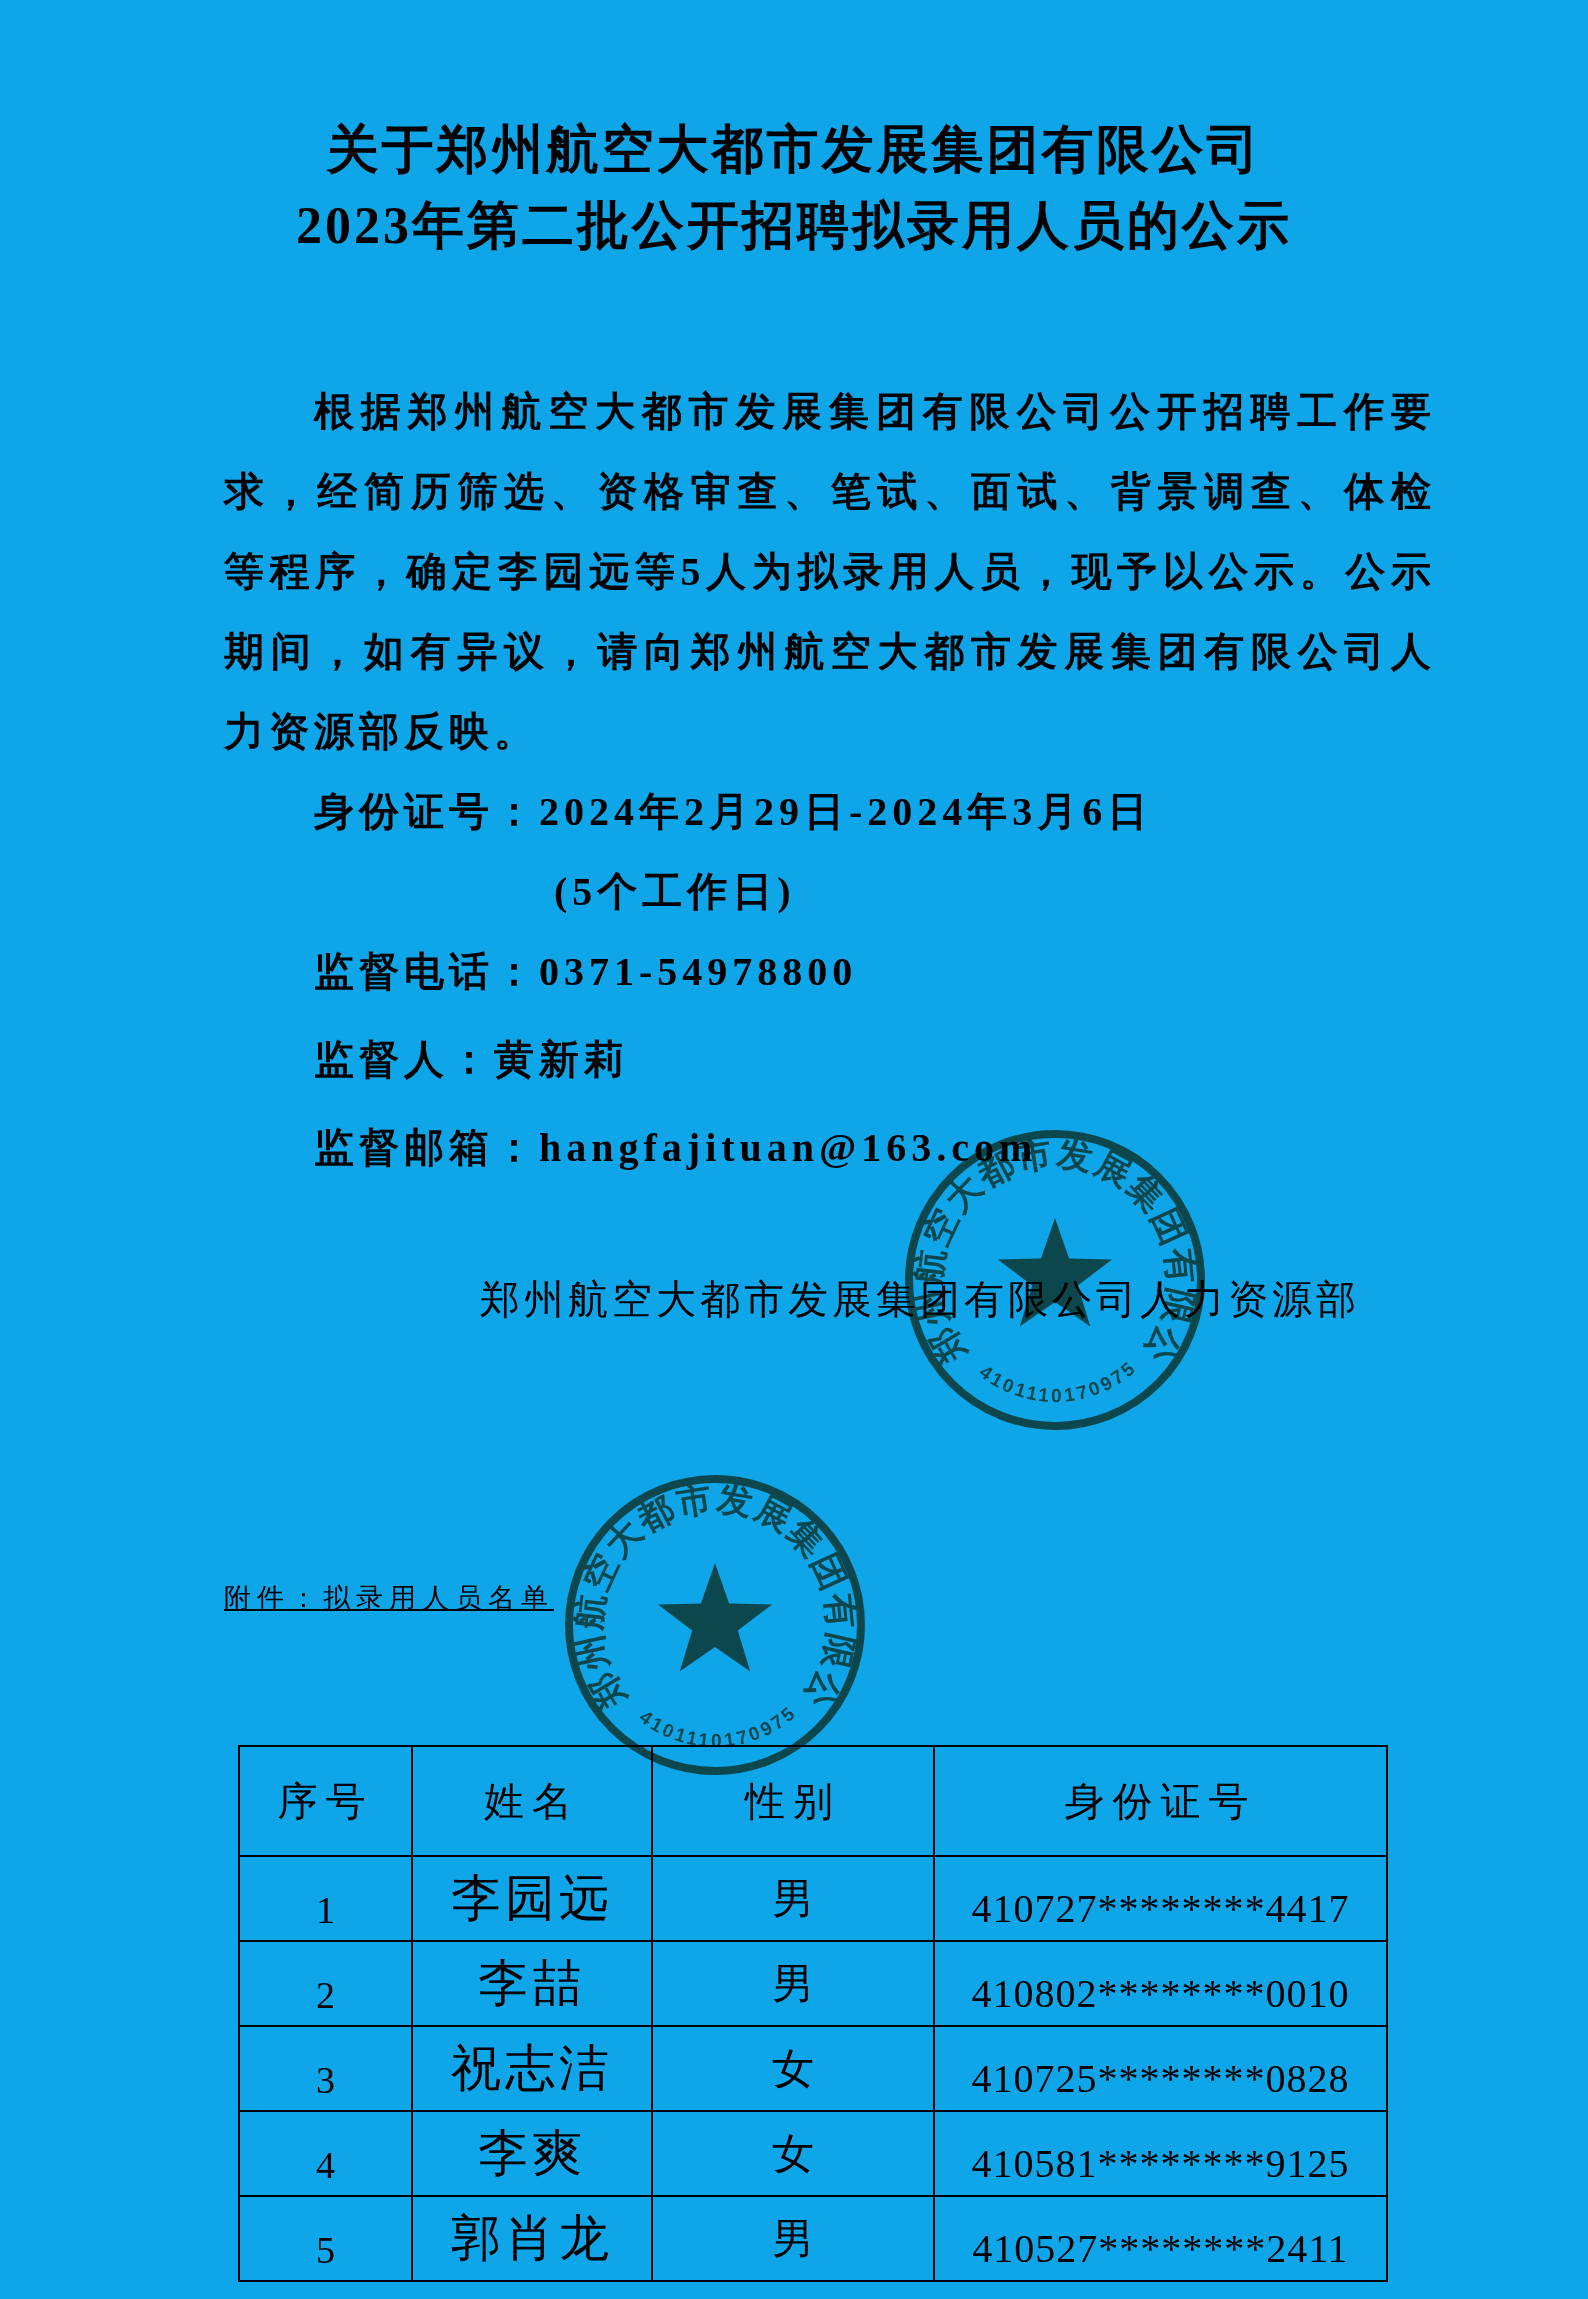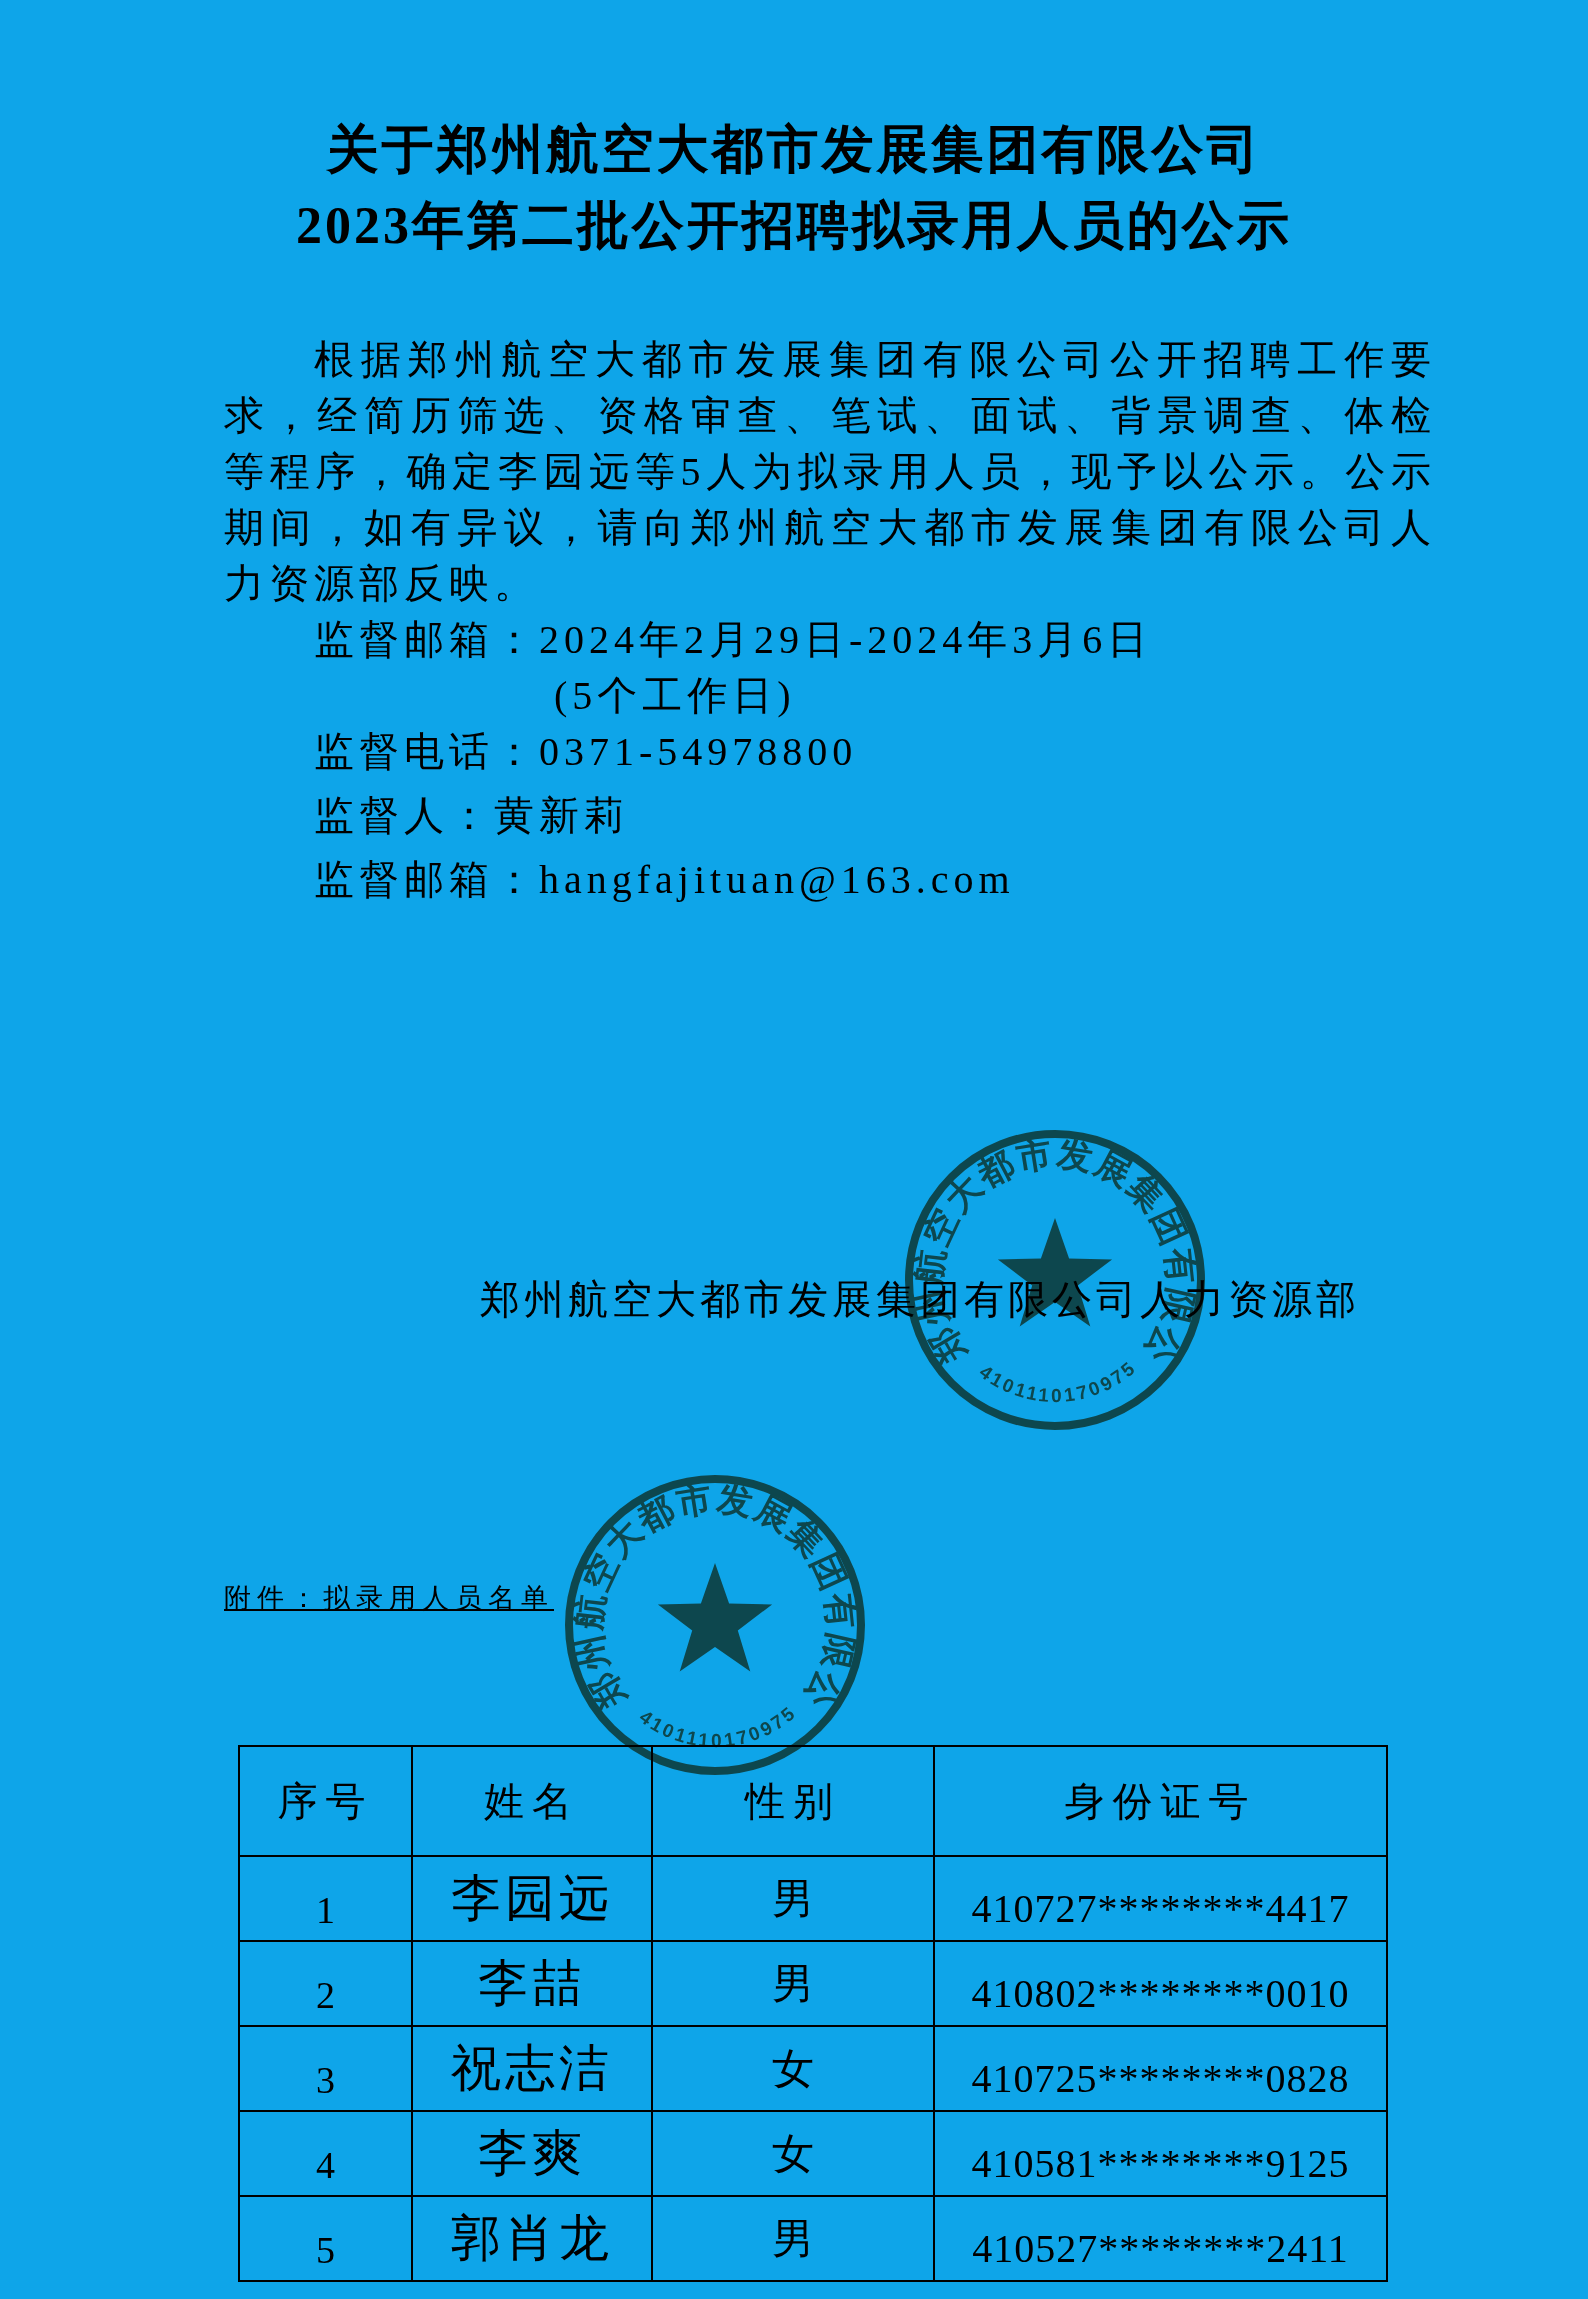--- a/index.html
+++ b/index.html
@@ -13,23 +13,24 @@
     overflow:hidden;
   }
   .title-block {
     position:absolute; top:112px; left:0; right:0;
     text-align:center;
     font-size:52px; font-weight:bold;
     letter-spacing:3px;
     line-height:76px;
   }
   .body-block {
-    position:absolute; top:332px; left:224px; width:1212px;
-    font-size:40px; line-height:56px; letter-spacing:5px;
+    position:absolute; top:372px; left:224px; width:1212px;
+    font-size:40px; line-height:80px; letter-spacing:5px;
     text-align:justify;
+    font-weight:bold;
   }
   .body-block p { margin:0; text-indent:90px; }
   .info-line { text-indent:90px; white-space:nowrap; }
   .working-days { text-indent:330px; white-space:nowrap; }
   .gap-s { margin-top:8px; }
   .signature-block {
     position:absolute; top:1262px; right:228px;
     text-align:center;
     font-size:40px; letter-spacing:4px; line-height:76px;
     white-space:nowrap;
@@ -89,21 +90,21 @@
 
 <div class="page">
 
   <div class="title-block">
     <div>关于郑州航空大都市发展集团有限公司</div>
     <div>2023年第二批公开招聘拟录用人员的公示</div>
   </div>
 
   <div class="body-block">
     <p>根据郑州航空大都市发展集团有限公司公开招聘工作要求，经简历筛选、资格审查、笔试、面试、背景调查、体检等程序，确定李园远等5人为拟录用人员，现予以公示。公示期间，如有异议，请向郑州航空大都市发展集团有限公司人力资源部反映。</p>
-    <div class="info-line">监督邮箱：2024年2月29日-2024年3月6日</div>
+    <div class="info-line">身份证号：2024年2月29日-2024年3月6日</div>
     <div class="working-days">(5个工作日)</div>
     <div class="info-line">监督电话：0371-54978800</div>
     <div class="info-line gap-s">监督人：黄新莉</div>
     <div class="info-line gap-s">监督邮箱：hangfajituan@163.com</div>
   </div>
 
   <div class="signature-block">
     <div>郑州航空大都市发展集团有限公司人力资源部</div>
   </div>
 

